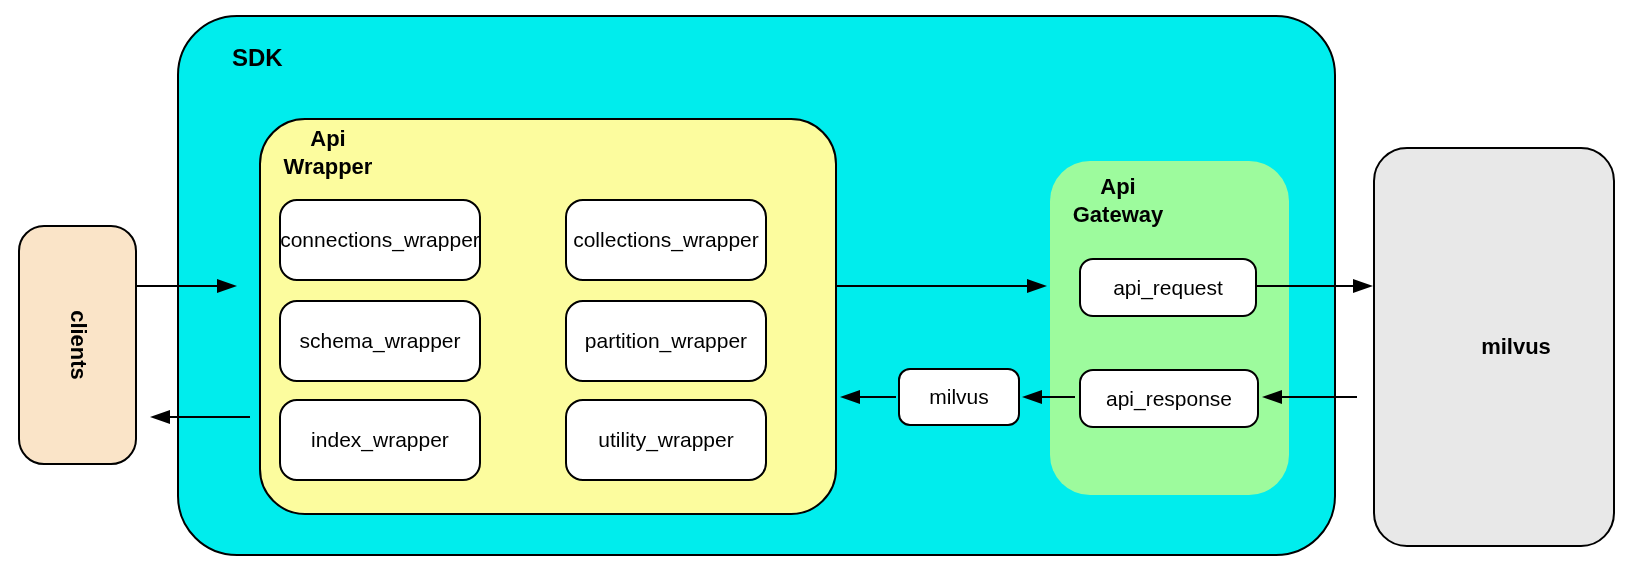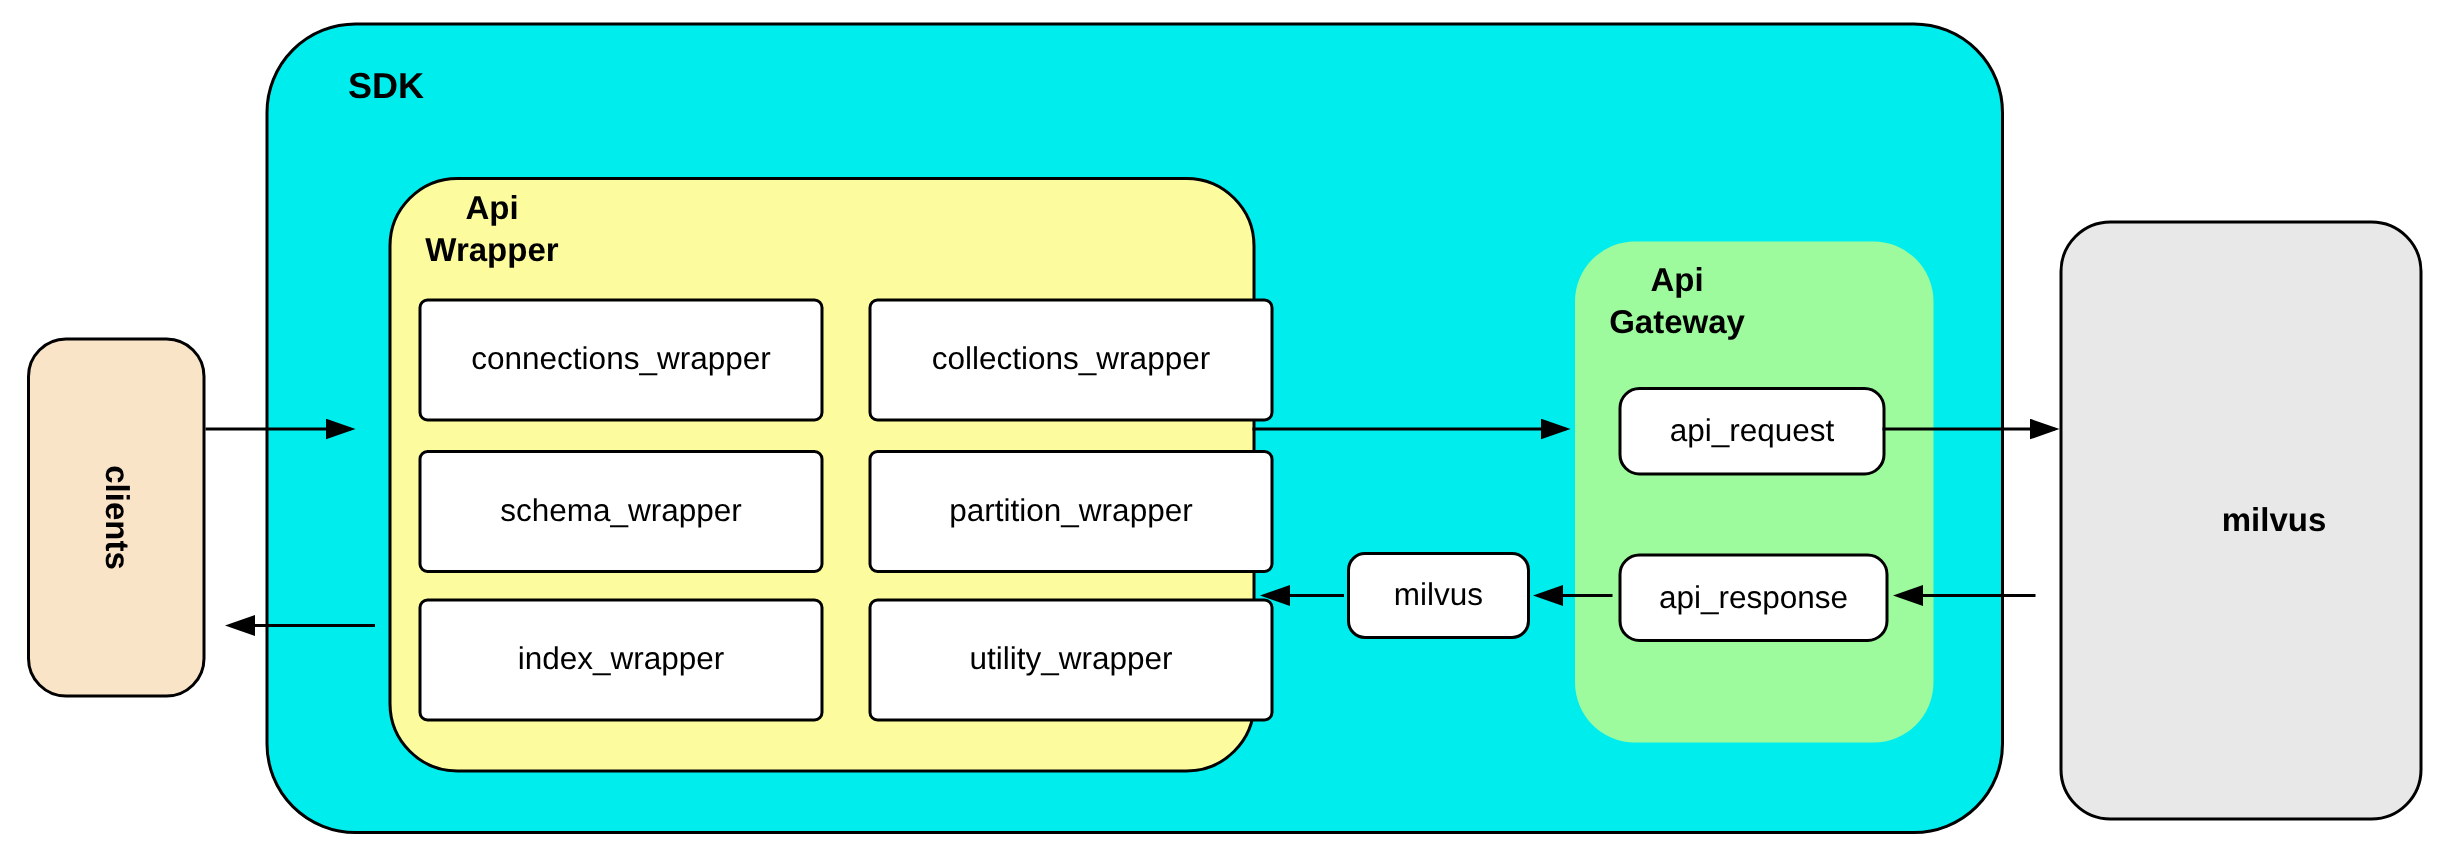--- a/index.html
+++ b/index.html
@@ -71,28 +71,28 @@
     position: absolute;
     left: 6px; top: 5px; width: 122px;
     text-align: center;
     font-weight: bold;
     font-size: 22px;
     line-height: 28px;
   }
   .wrapper-item {
     position: absolute;
     box-sizing: border-box;
-    width: 270px; height: 82px;
-    background: #ffffff;
-    border: 2px solid #000000;
-    border-radius: 6px;
+    width: 202px; height: 82px;
+    background: #ffffff;
+    border: 2px solid #000000;
+    border-radius: 18px;
     font-size: 21px;
   }
   .wi-c1 { left: 18px; }
-  .wi-c2 { left: 318px; }
+  .wi-c2 { left: 304px; }
   .wi-r1 { top: 79px; }
   .wi-r2 { top: 180px; }
   .wi-r3 { top: 279px; align-items: center; }
   
   .api-gateway-box {
     position: absolute;
     box-sizing: border-box;
     left: 871px; top: 144px; width: 239px; height: 334px;
     background: #9dfb9d;
     border-radius: 40px;

